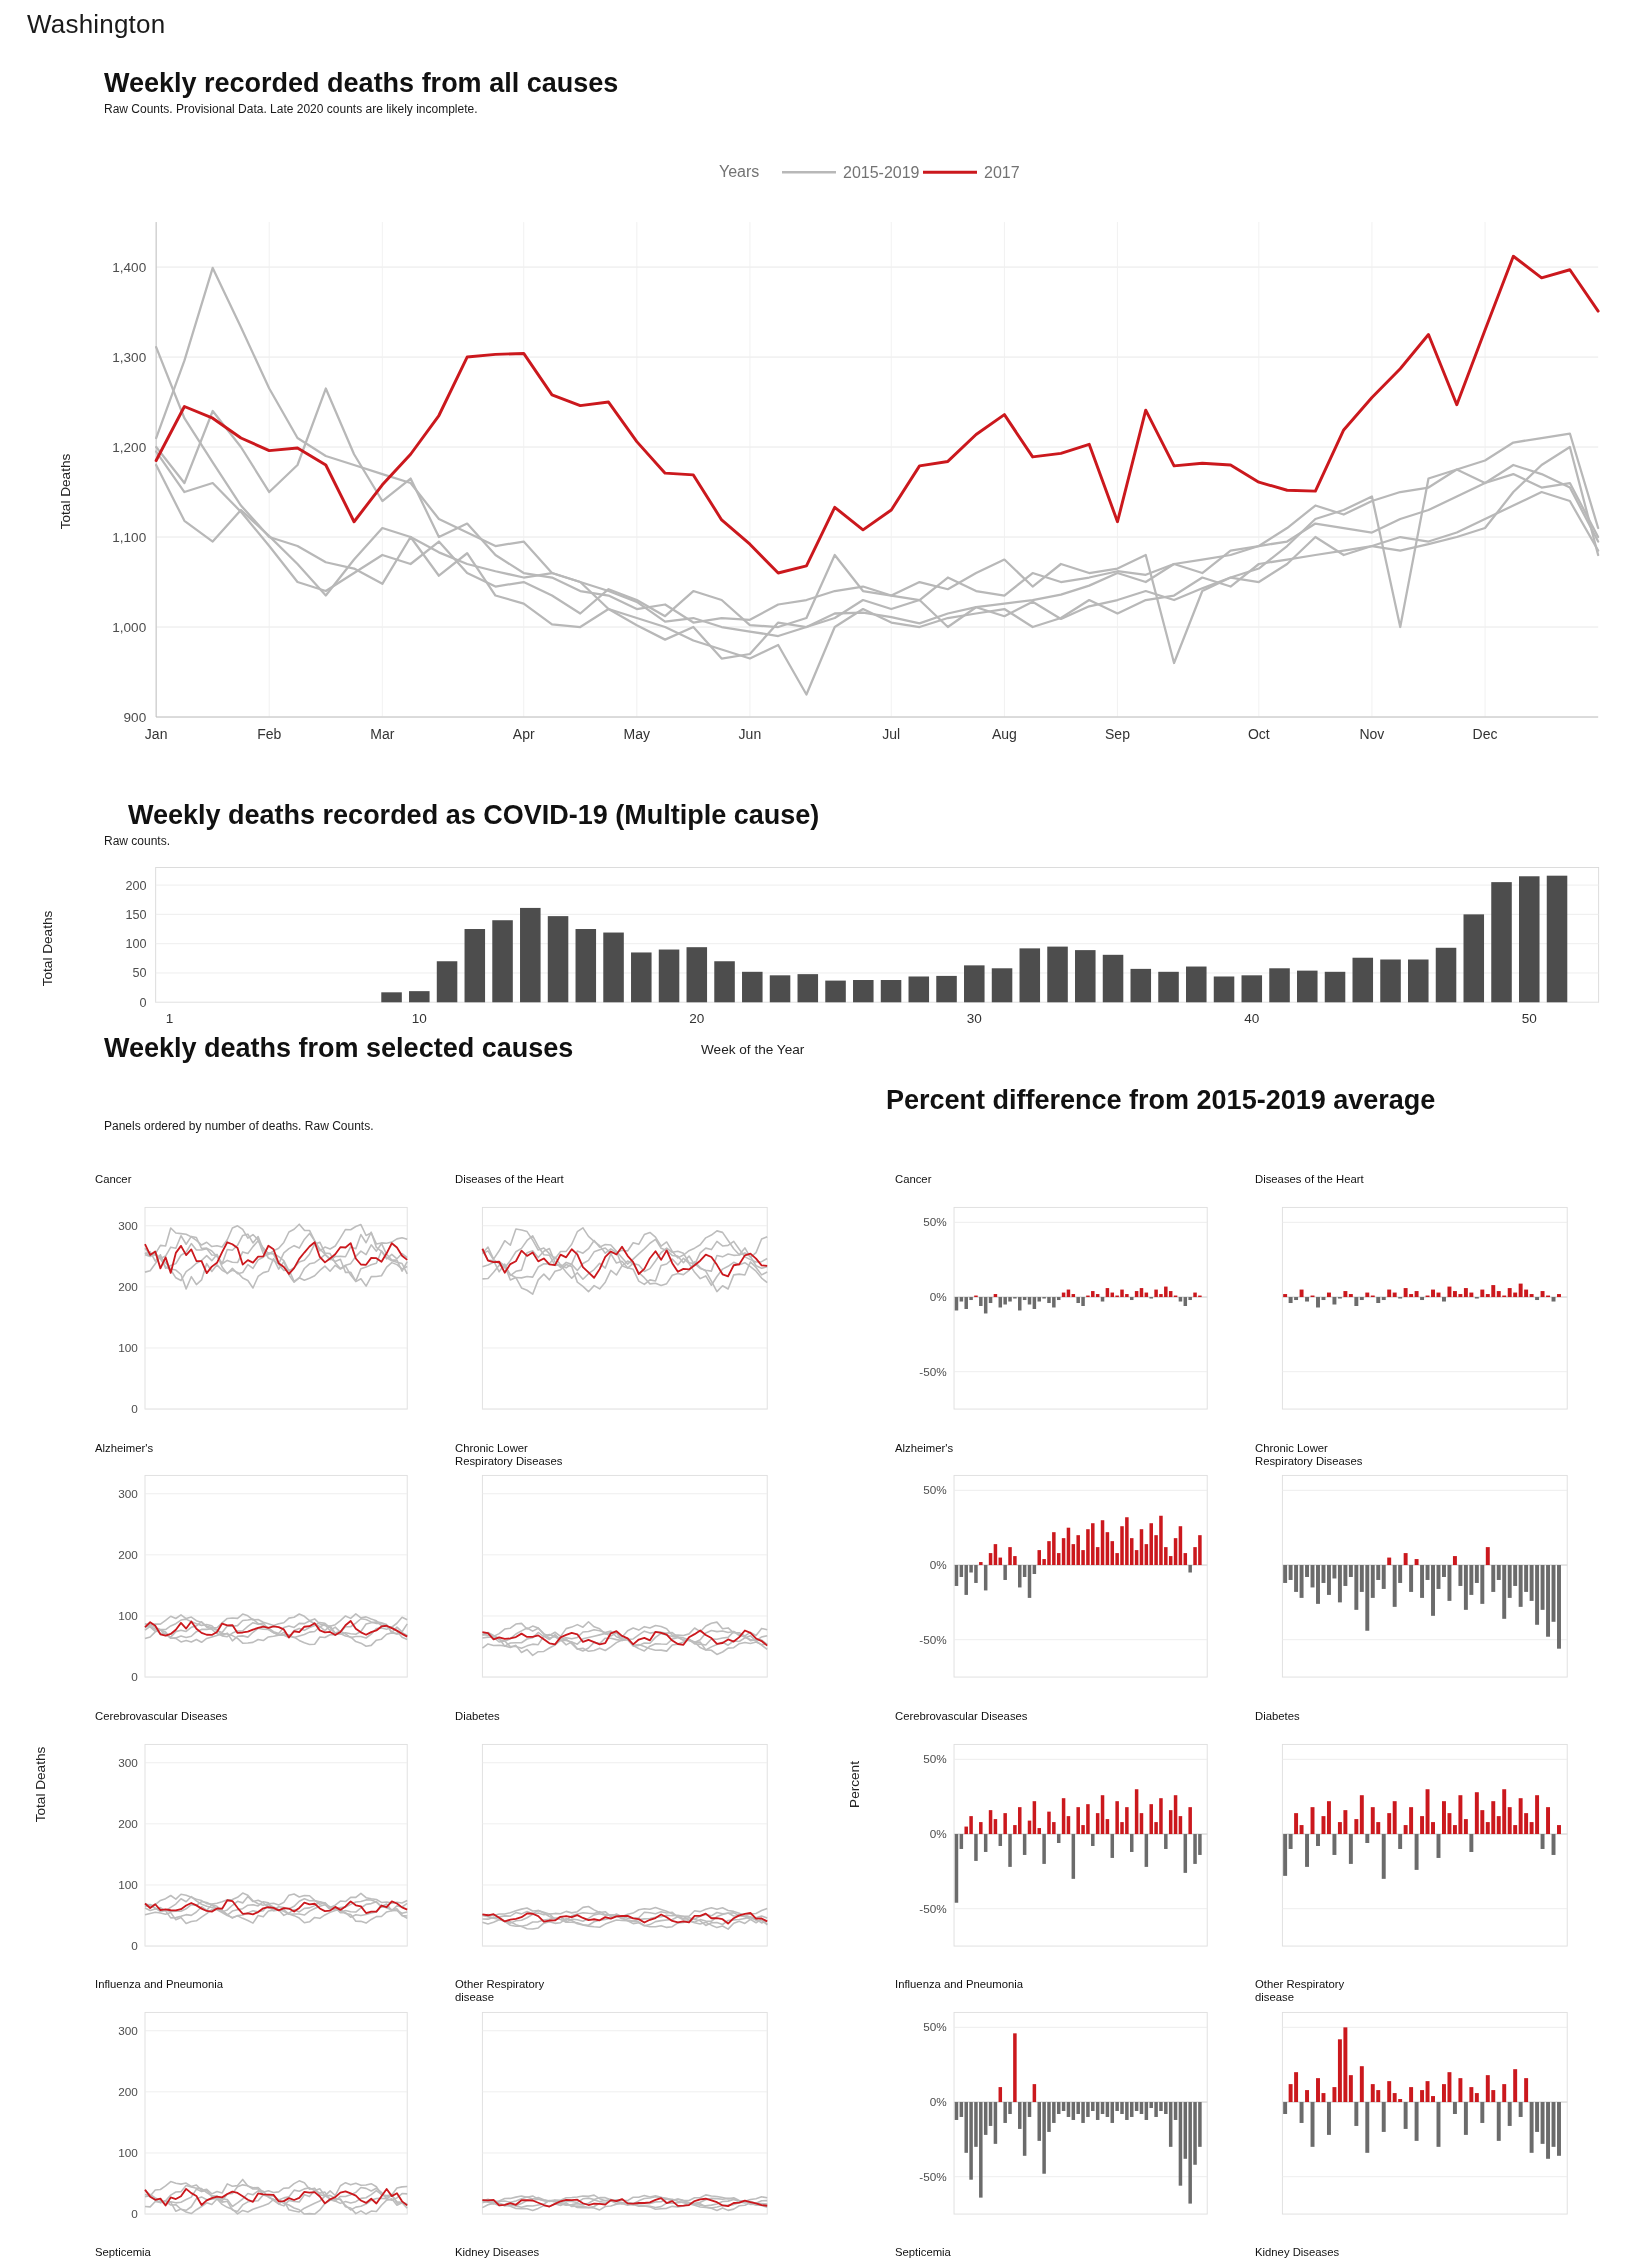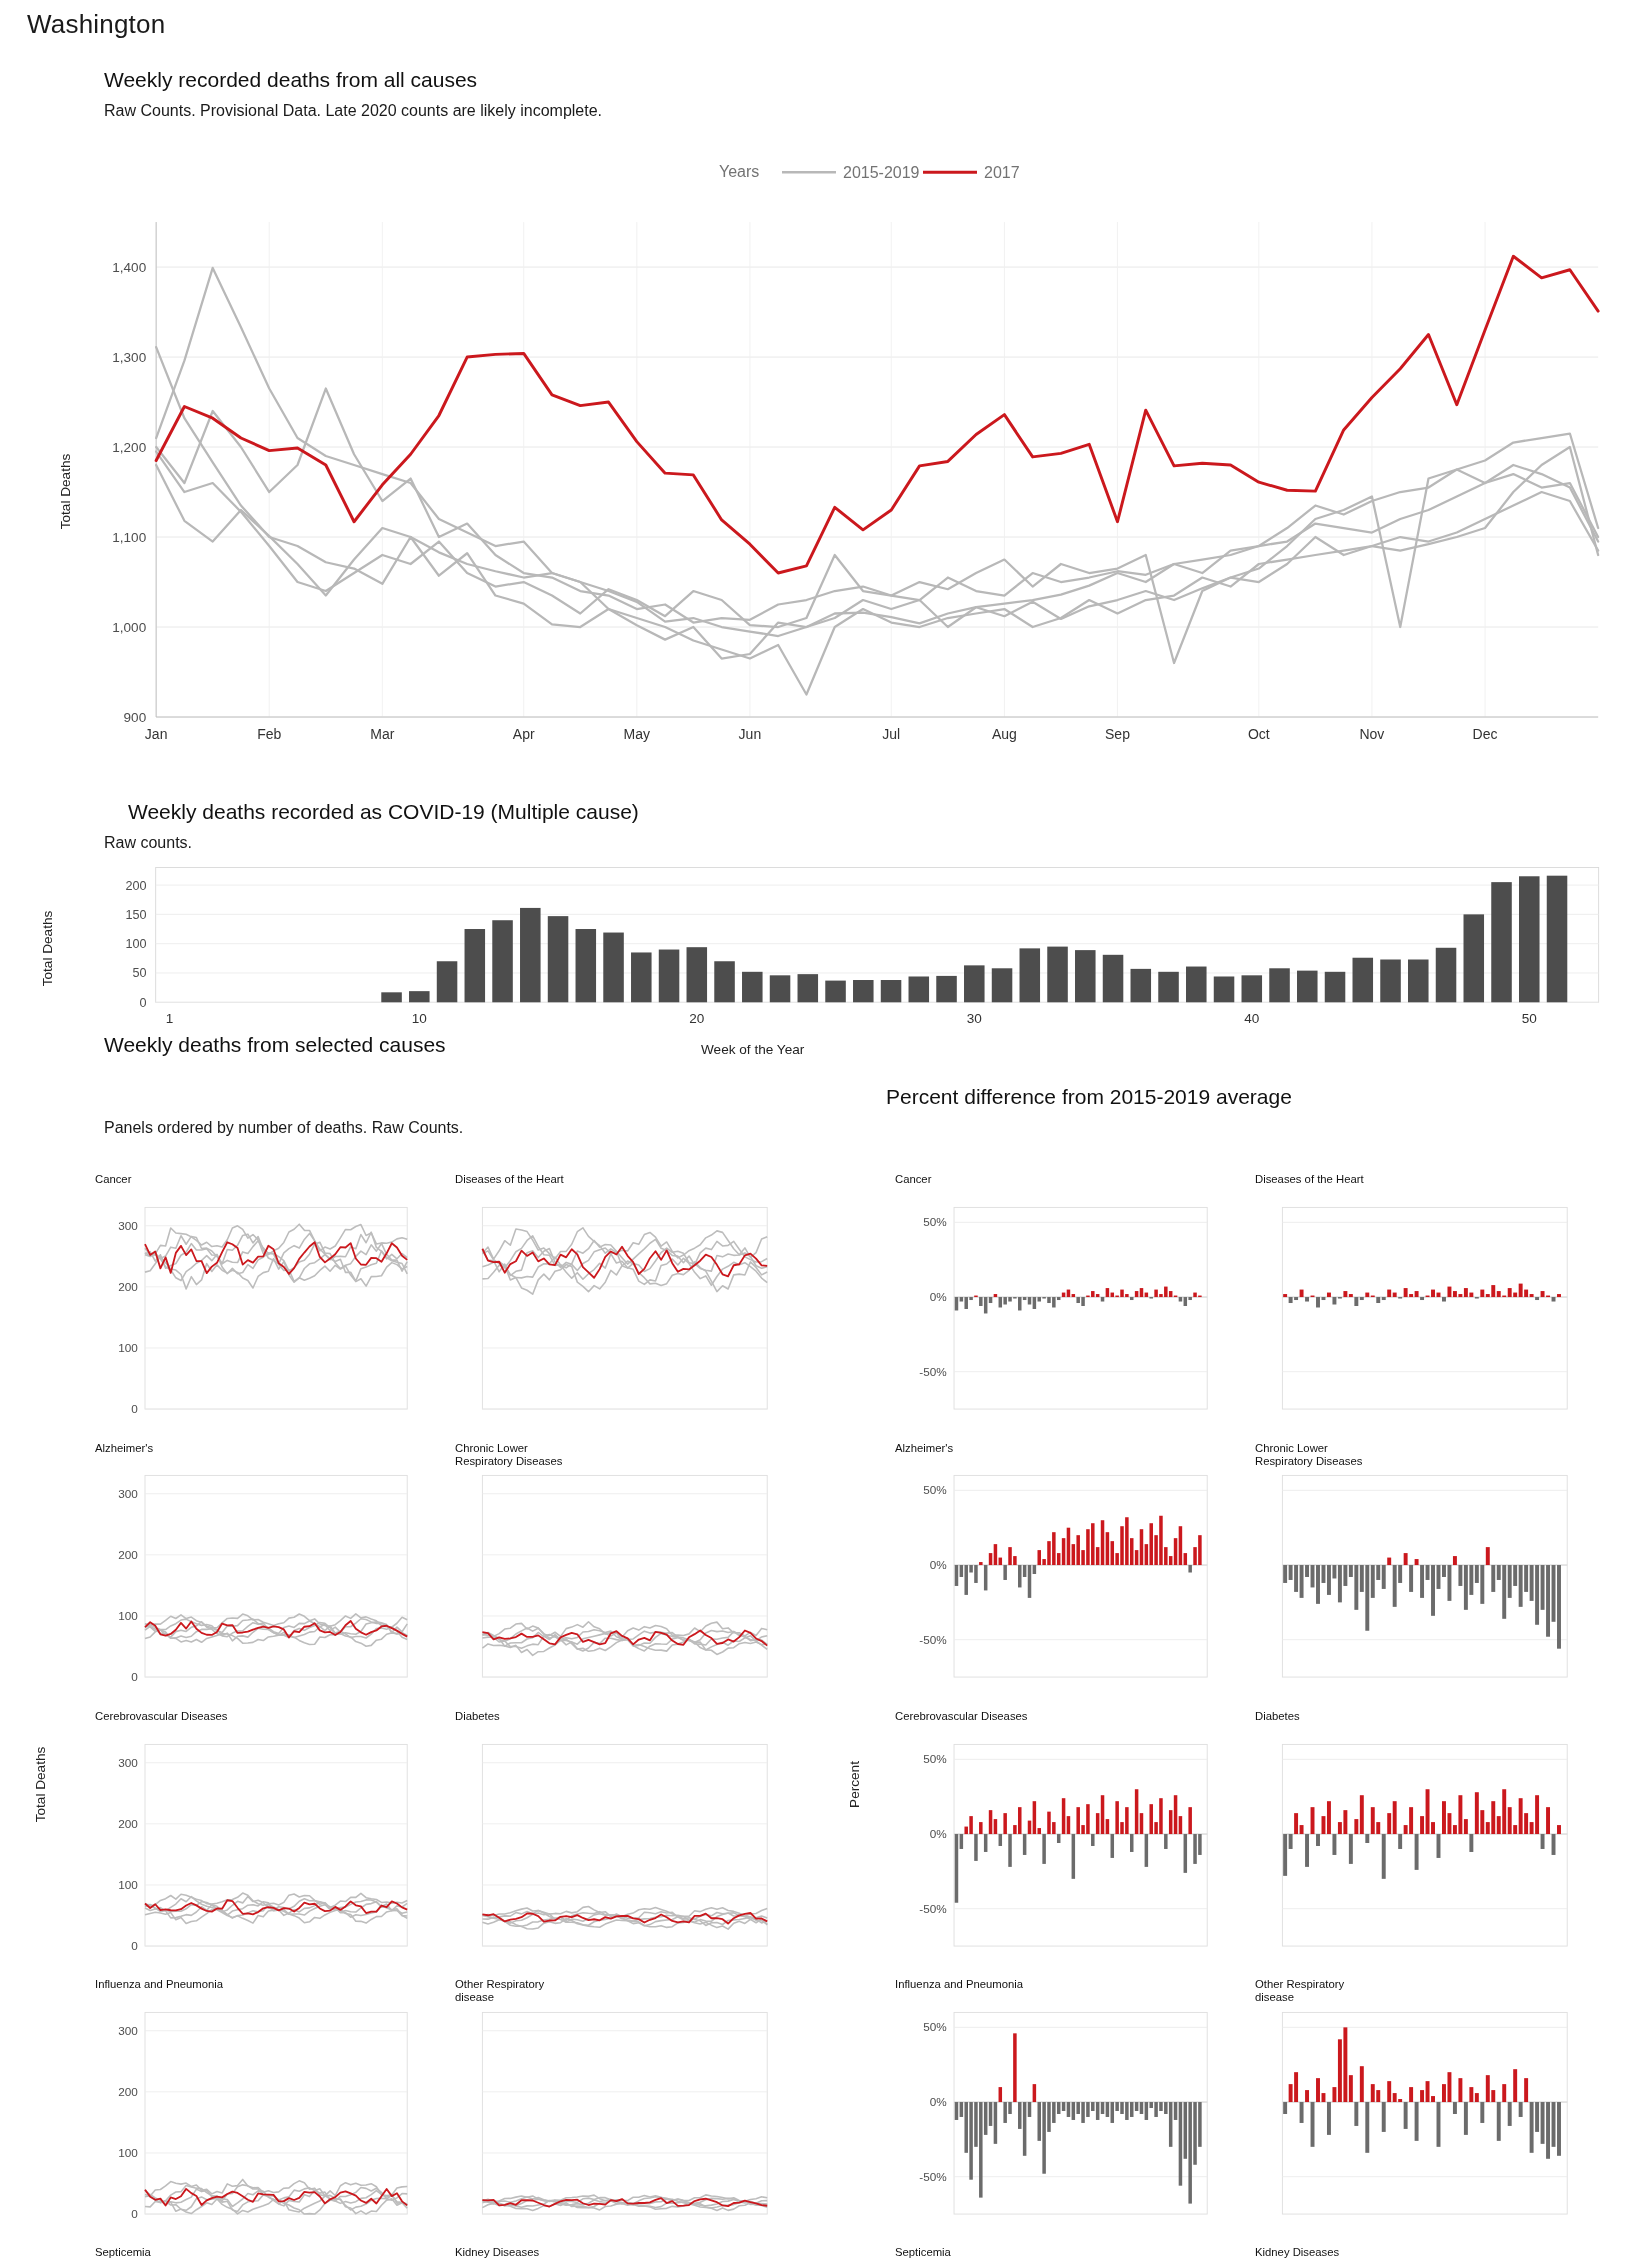--- a/index.html
+++ b/index.html
@@ -12,24 +12,24 @@
     overflow:hidden;
   }
   .page{position:absolute;left:0;top:0;width:1628px;height:2442px;}
 
   
   .state-title{
     position:absolute;left:27px;top:9px;
     font-size:26px;font-weight:400;color:#1a1a1a;letter-spacing:0.2px;
   }
   .sec-title{
-    font-size:21px;font-weight:400;color:#111111;
+    font-size:27px;font-weight:700;color:#111111;
   }
   .sec-sub{
-    font-size:16px;font-weight:400;color:#1a1a1a;
+    font-size:12px;font-weight:400;color:#1a1a1a;
   }
   .axis-title{
     font-size:13.6px;color:#222;
   }
   .panel-strip{
     font-size:11.3px;color:#111;text-align:left;line-height:1.15;
   }
   .legend-lab{font-size:16px;color:#737373;}
 
   svg{display:block;}

